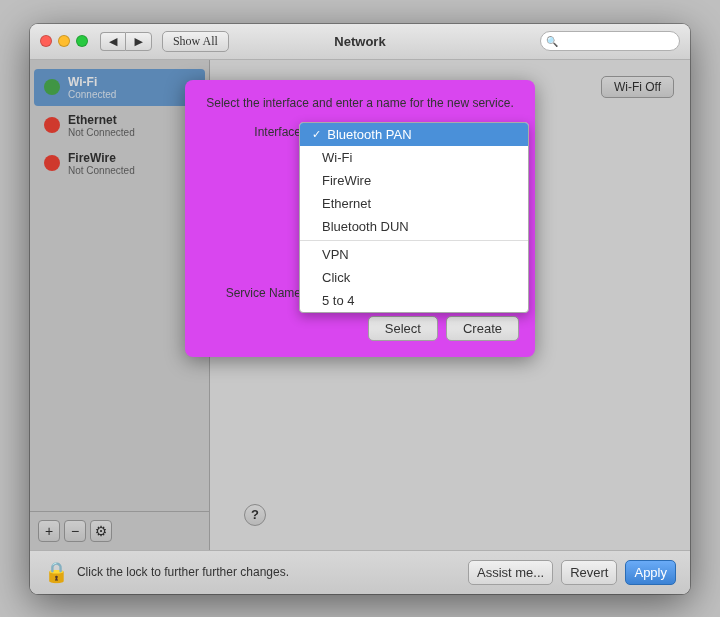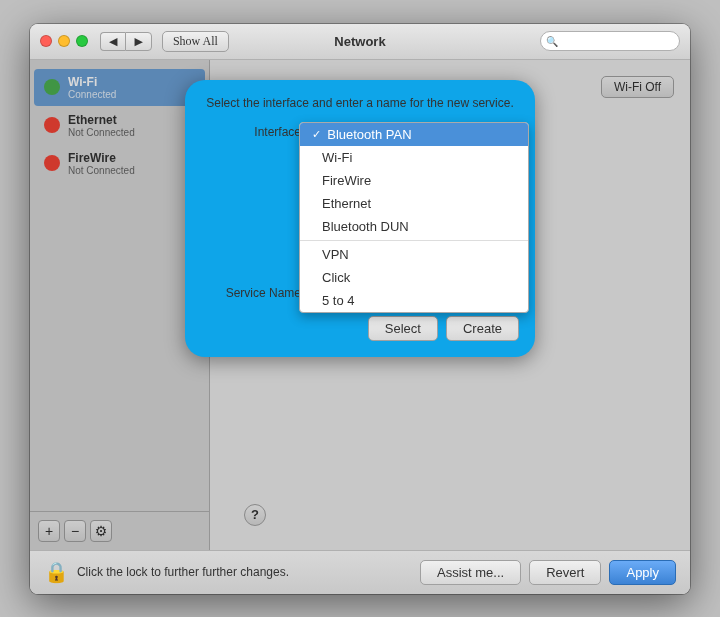--- a/index.html
+++ b/index.html
@@ -337,21 +337,21 @@
     .footer-buttons {
       margin-left: auto;
       display: flex;
       gap: 8px;
     }
 
     .footer-btn {
       background: linear-gradient(to bottom, #f0f0f0, #d8d8d8);
       border: 1px solid #a0a0a0;
       border-radius: 5px;
-      padding: 4px 16px;
+      padding: 4px 8px;
       font-size: 13px;
       cursor: pointer;
       color: #333;
     }
 
     .footer-btn.apply {
       background: linear-gradient(to bottom, #6aabf7, #3b82d4);
       color: white;
       border-color: #2a6cb5;
     }
@@ -362,22 +362,22 @@
       top: 0; left: 0; right: 0; bottom: 0;
       background: rgba(0,0,0,0.15);
       display: flex;
       align-items: flex-start;
       justify-content: center;
       padding-top: 20px;
       z-index: 100;
     }
 
     .modal-sheet {
-      background: #0ea5e9;
-      border-radius: 20px;
+      background: #d946ef;
+      border-radius: 8px;
       box-shadow: 0 4px 20px rgba(0,0,0,0.4);
       width: 350px;
       padding: 16px;
       position: relative;
     }
 
     .modal-title {
       font-size: 12px;
       color: #333;
       text-align: center;

